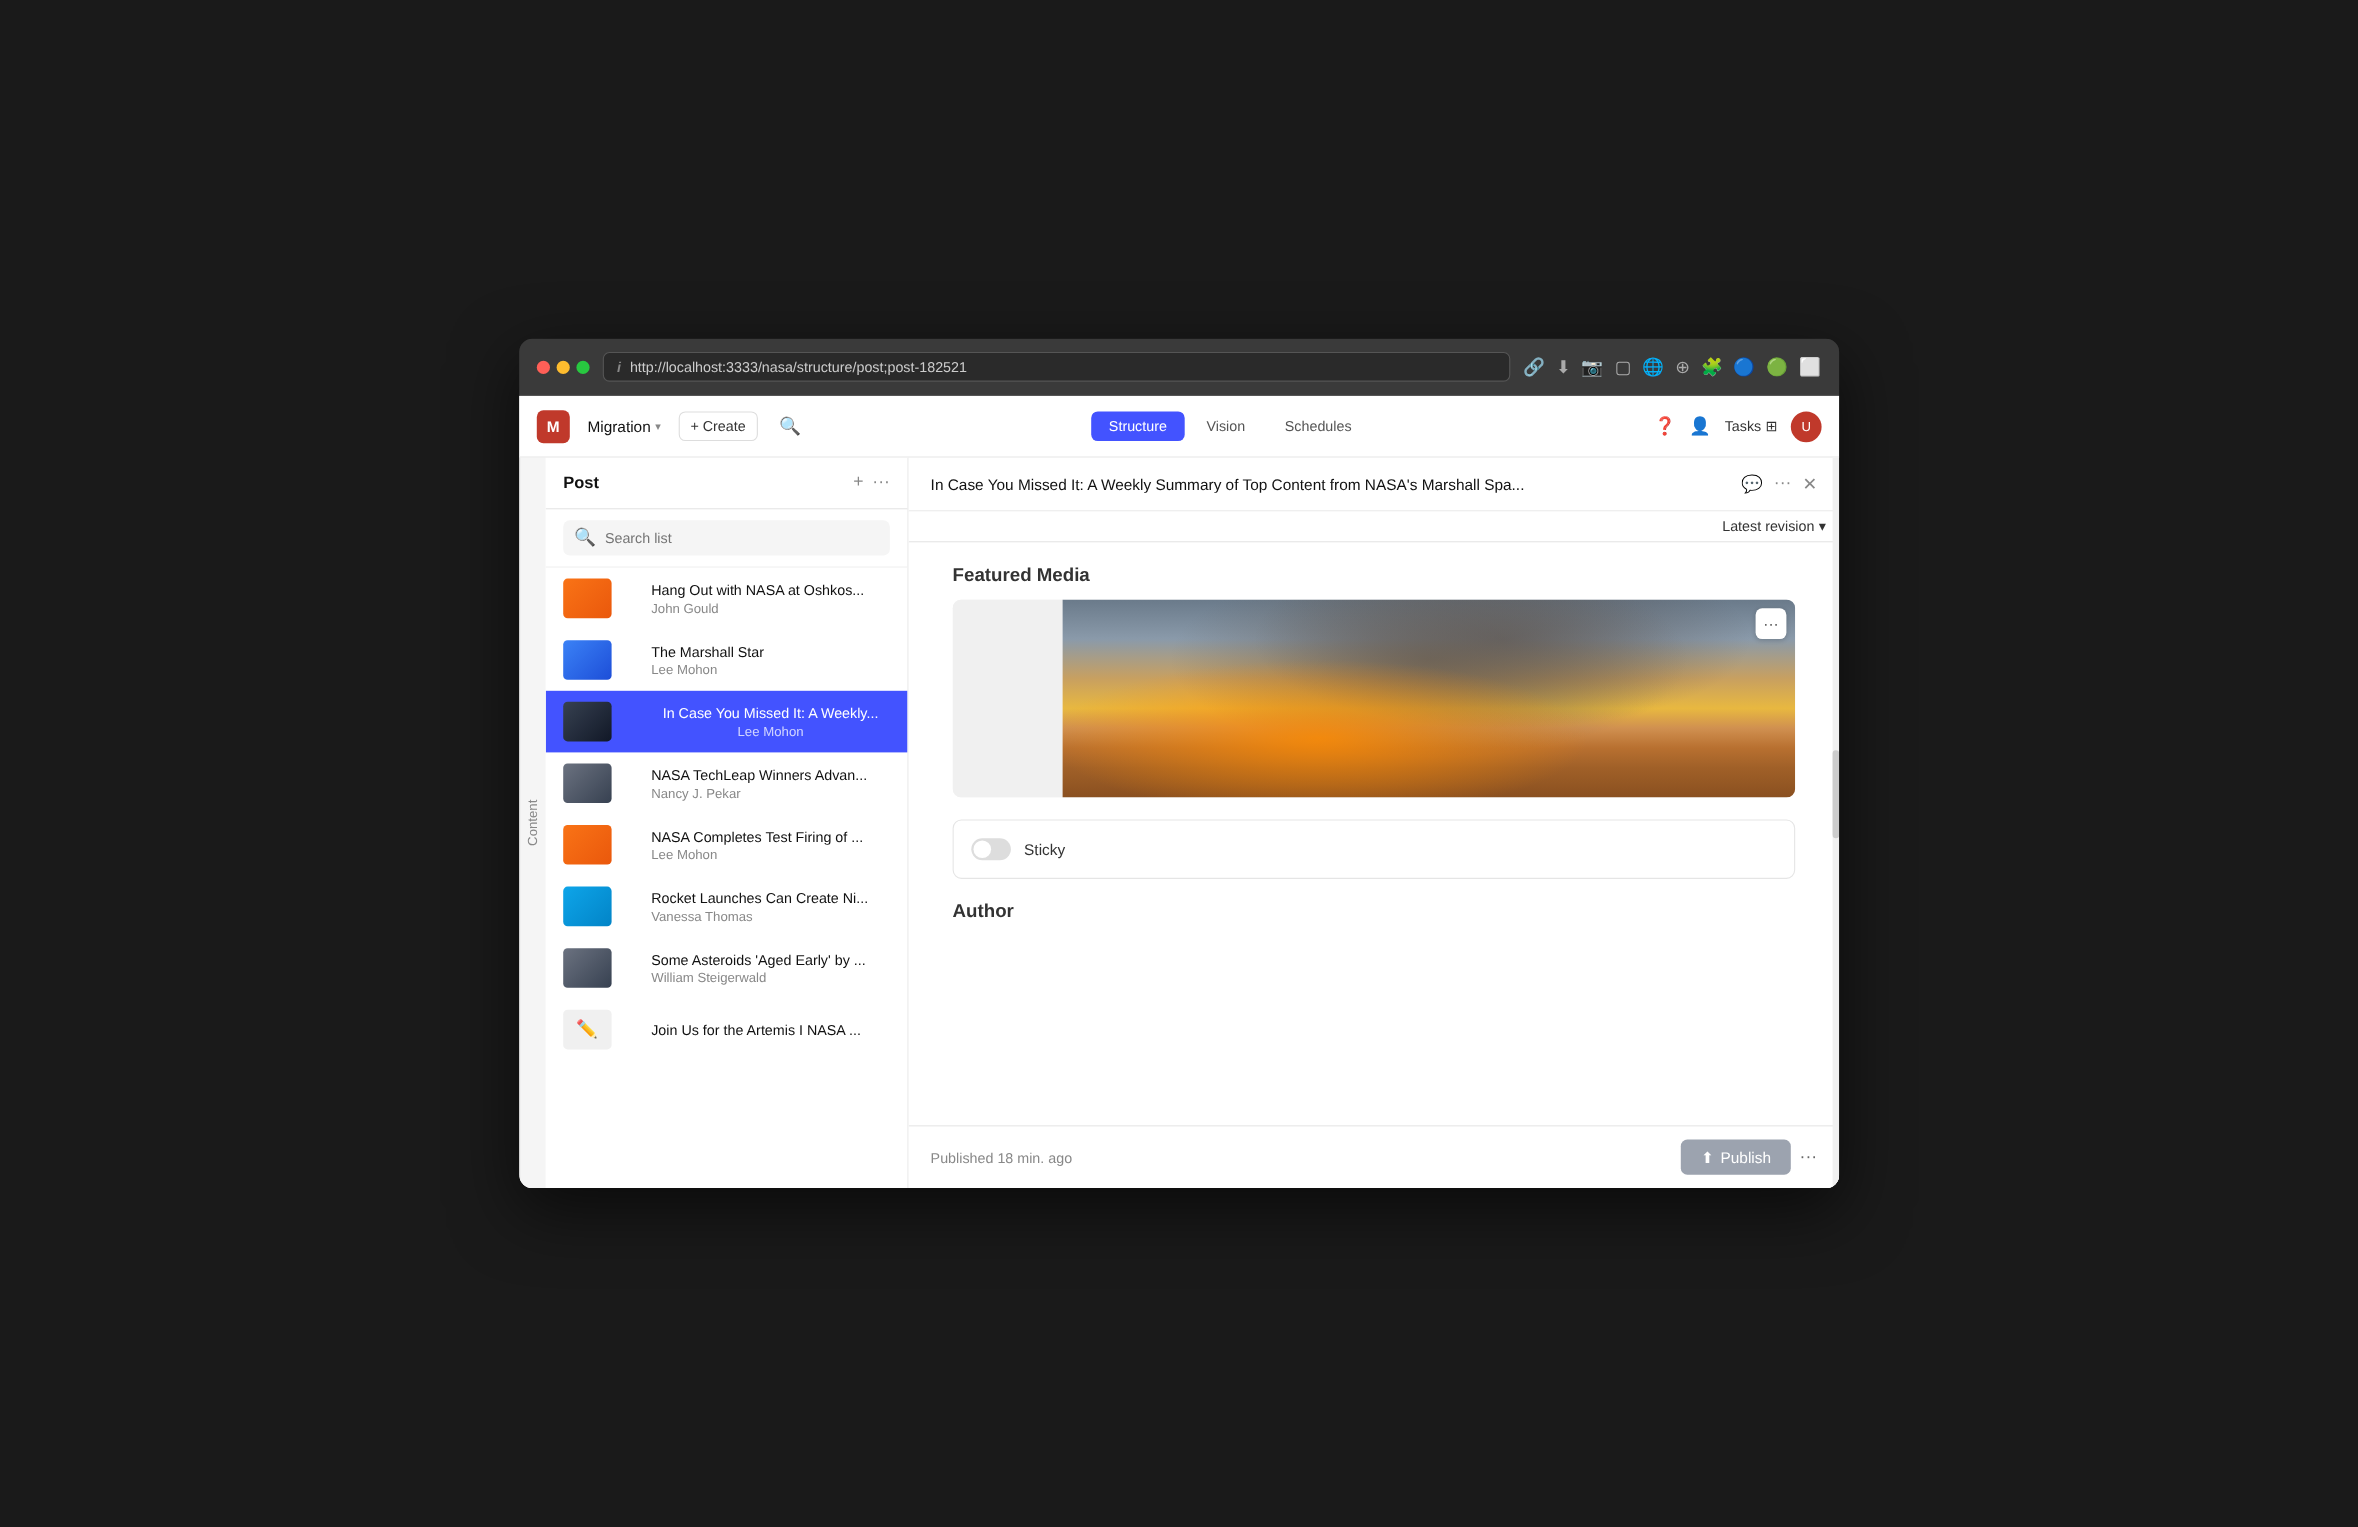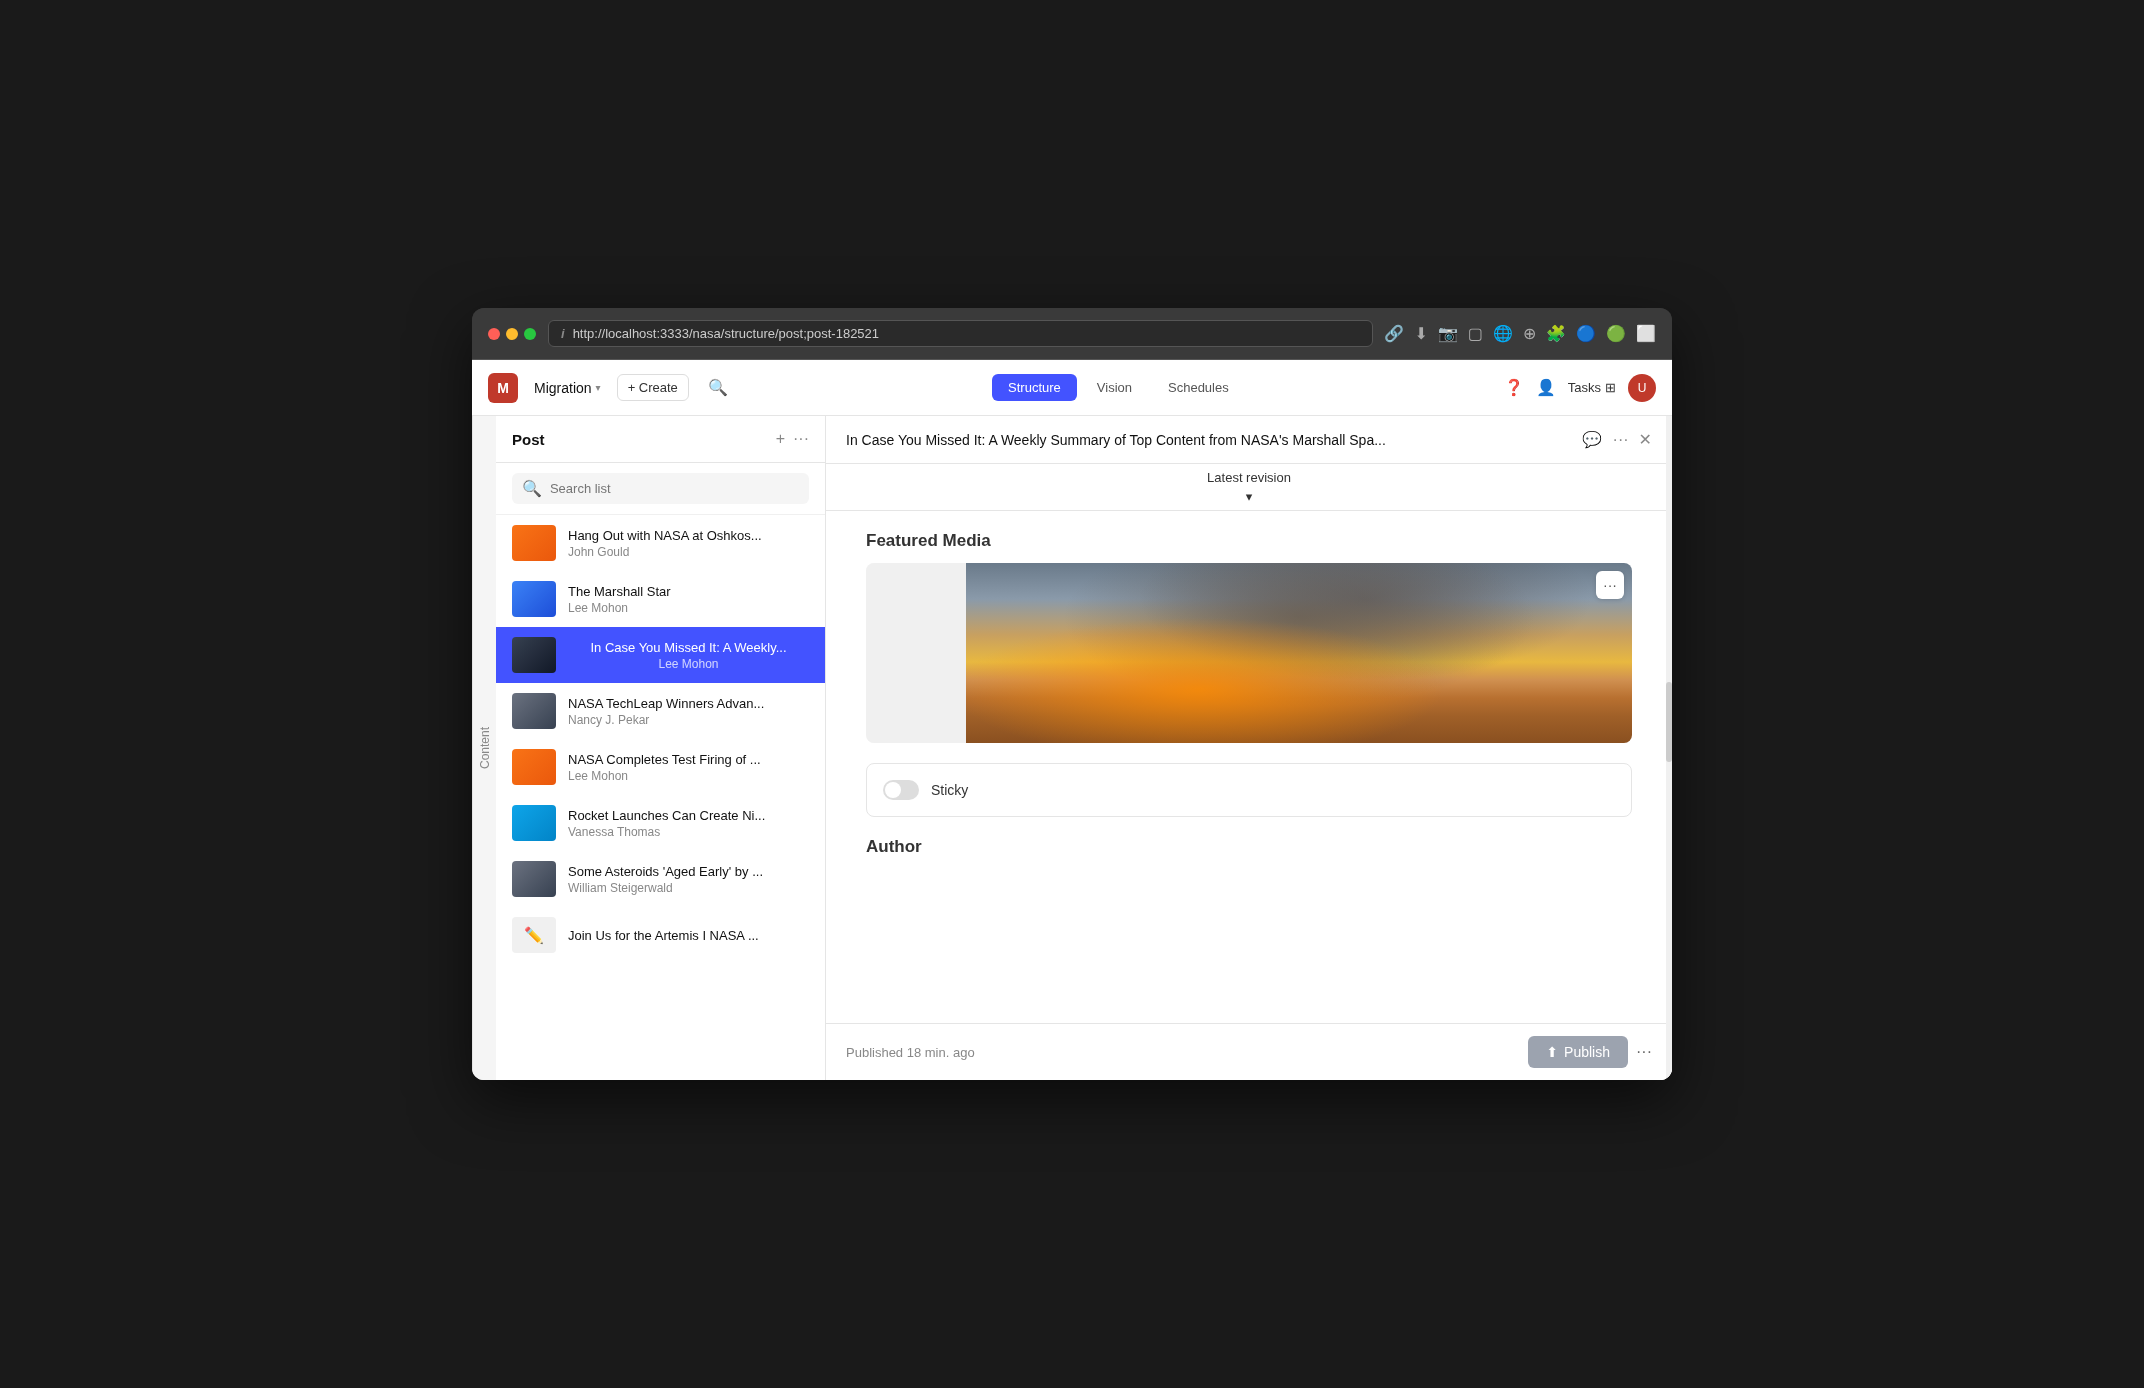--- a/index.html
+++ b/index.html
@@ -223,21 +223,21 @@
     .post-item.active { background: #4353ff; text-align: center; }
     .post-item.active .post-item-title { color: #fff; }
     .post-item.active .post-item-author { color: rgba(255,255,255,0.75); }
     .post-thumb {
       width: 44px; height: 36px;
       border-radius: 4px;
       object-fit: cover;
       flex-shrink: 0;
       overflow: hidden;
     }
-    .post-info { flex: 1; min-width: 0; }
+    .post-info { flex: 1; min-width: 0; margin-left: 24px; }
     .post-item-title {
       font-size: 13px;
       font-weight: 500;
       color: #111;
       white-space: nowrap;
       overflow: hidden;
       text-overflow: ellipsis;
     }
     .post-item-author {
       font-size: 12px;
@@ -267,27 +267,26 @@
       overflow: hidden;
       text-overflow: ellipsis;
     }
     .doc-header-actions {
       display: flex; align-items: center; gap: 10px;
     }
     .doc-action-btn {
       color: #888; font-size: 16px; cursor: pointer;
     }
     .revision-selector {
-      display: flex; align-items: center; gap: 4px;
+      display: flex; align-items: flex-end; gap: 4px;
       font-size: 13px; color: #333; cursor: pointer;
       padding: 6px 12px;
       border-bottom: 1px solid #e5e5e5;
       justify-content: flex-end;
       background: #fff;
-      flex-direction: column;
     }
     .doc-content {
       flex: 1;
       overflow-y: auto;
       padding: 20px 40px;
     }
     .section-label {
       font-size: 17px;
       font-weight: 600;
       color: #333;

